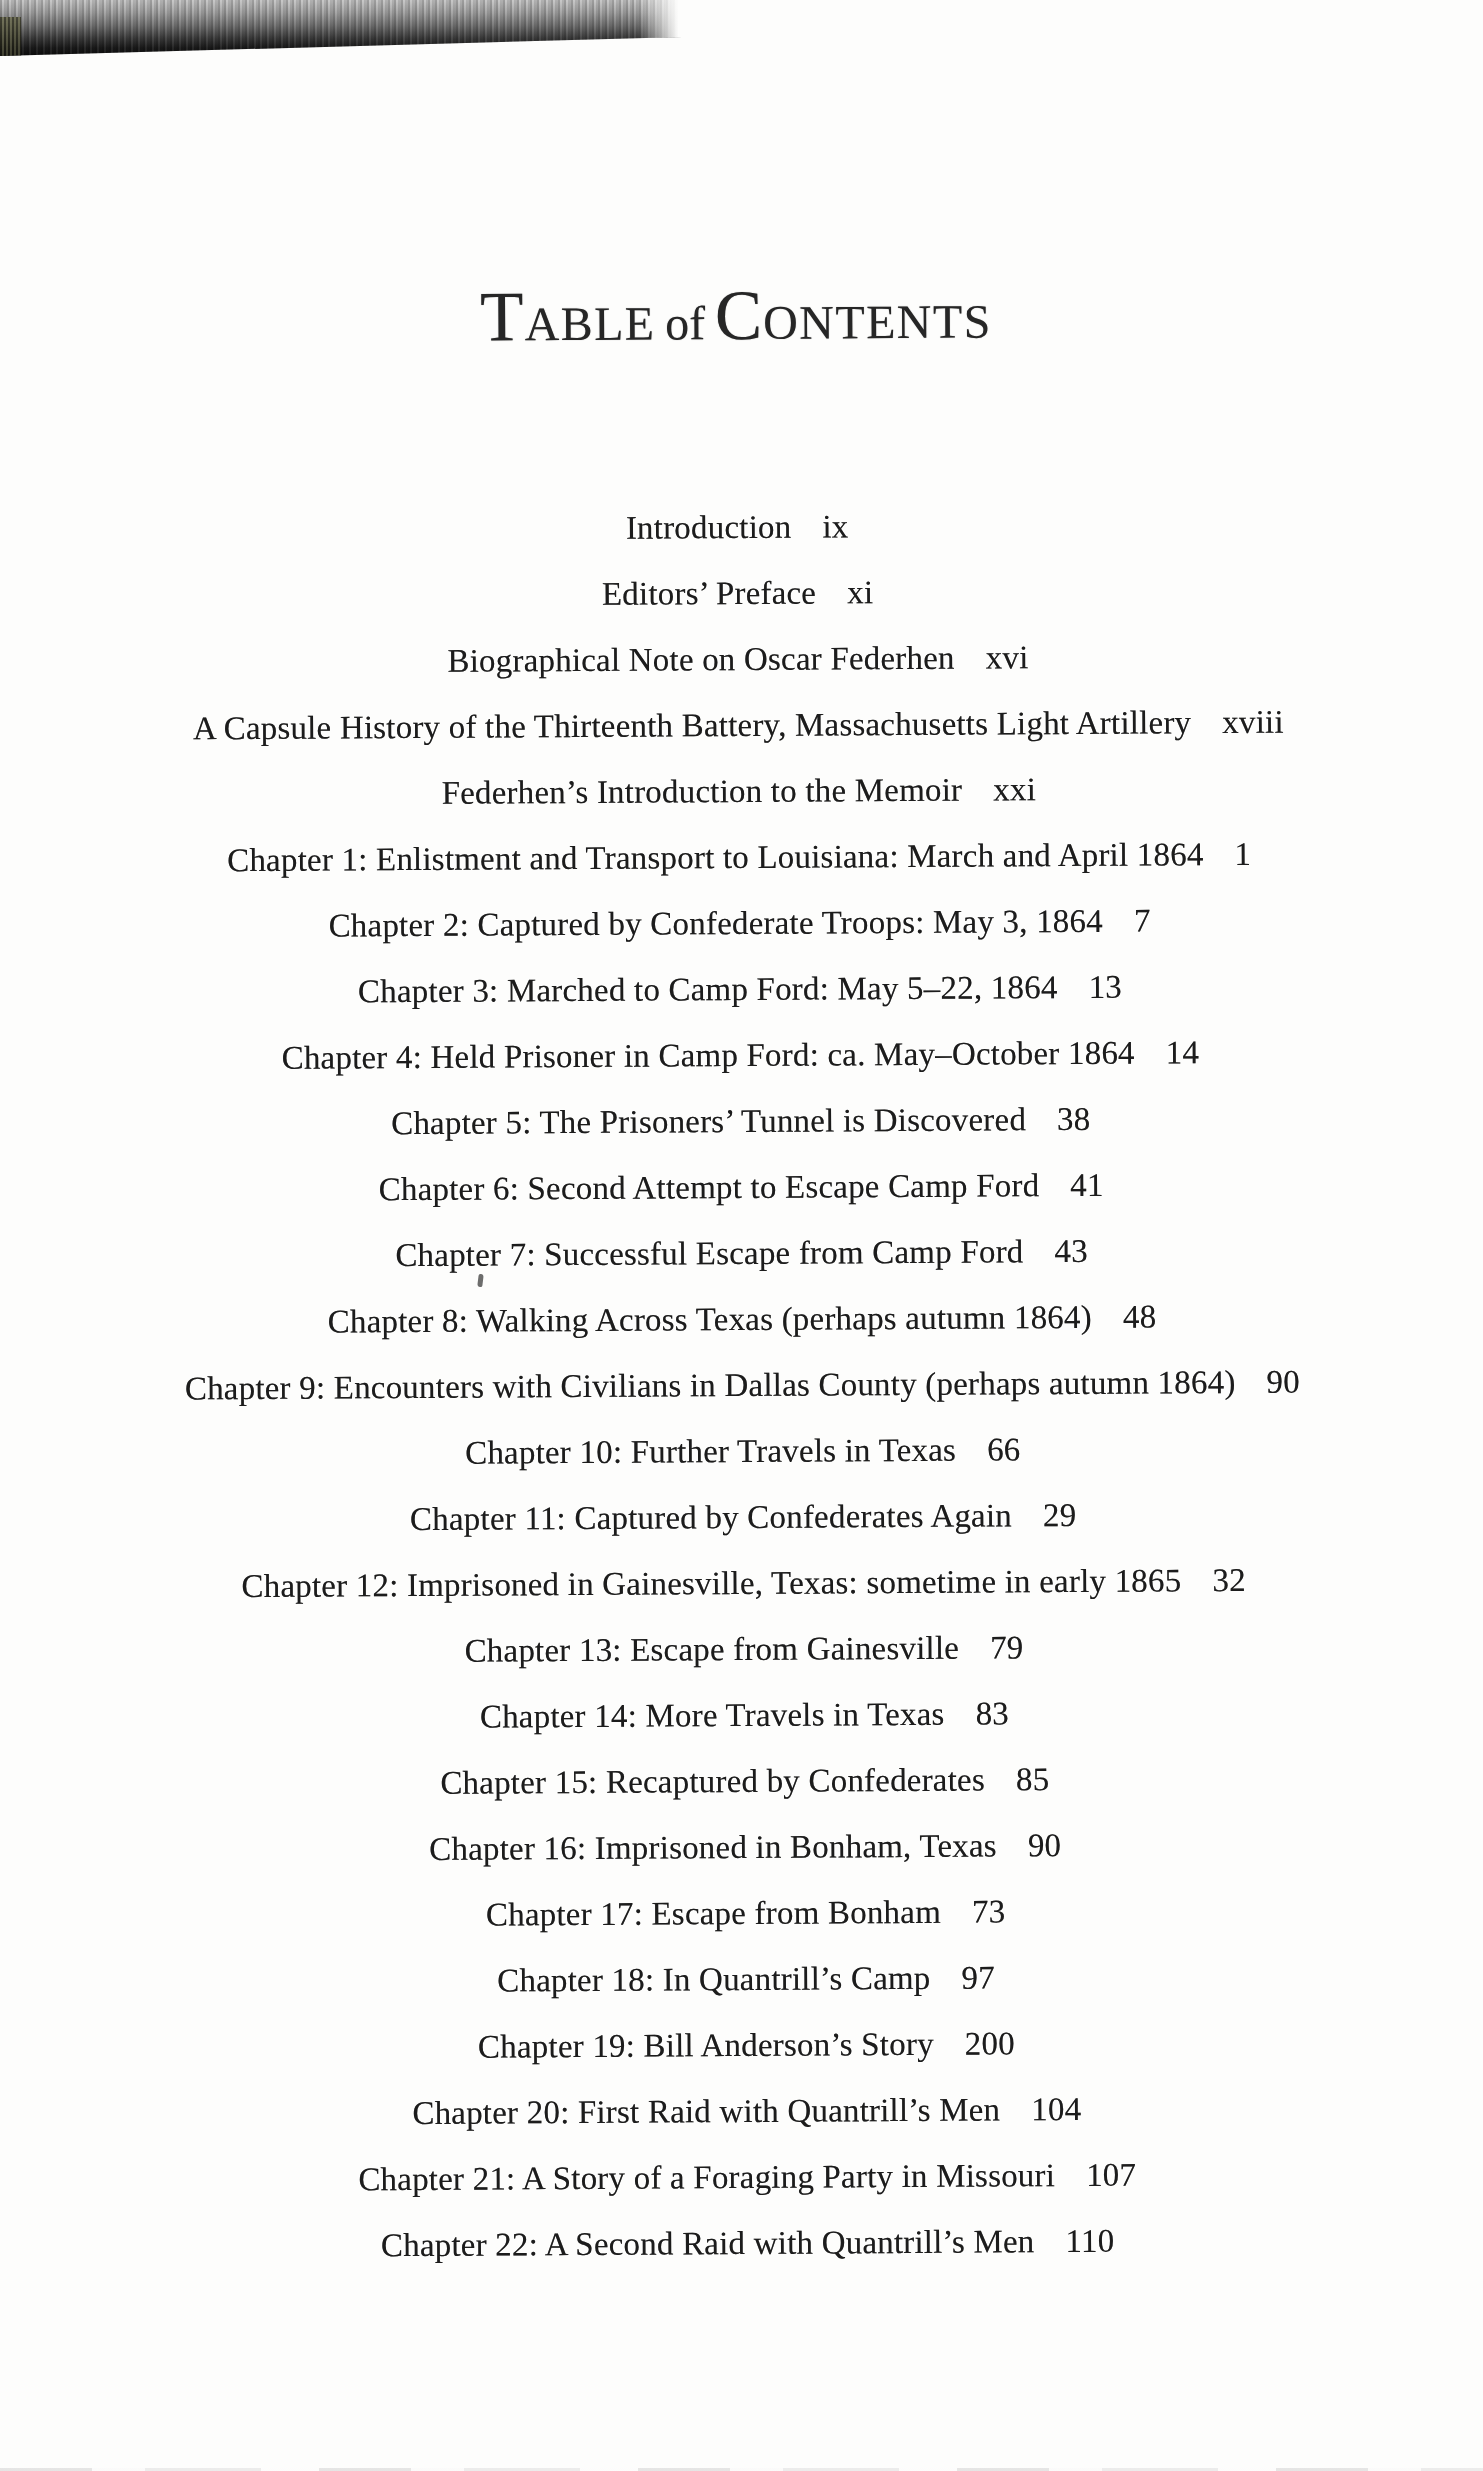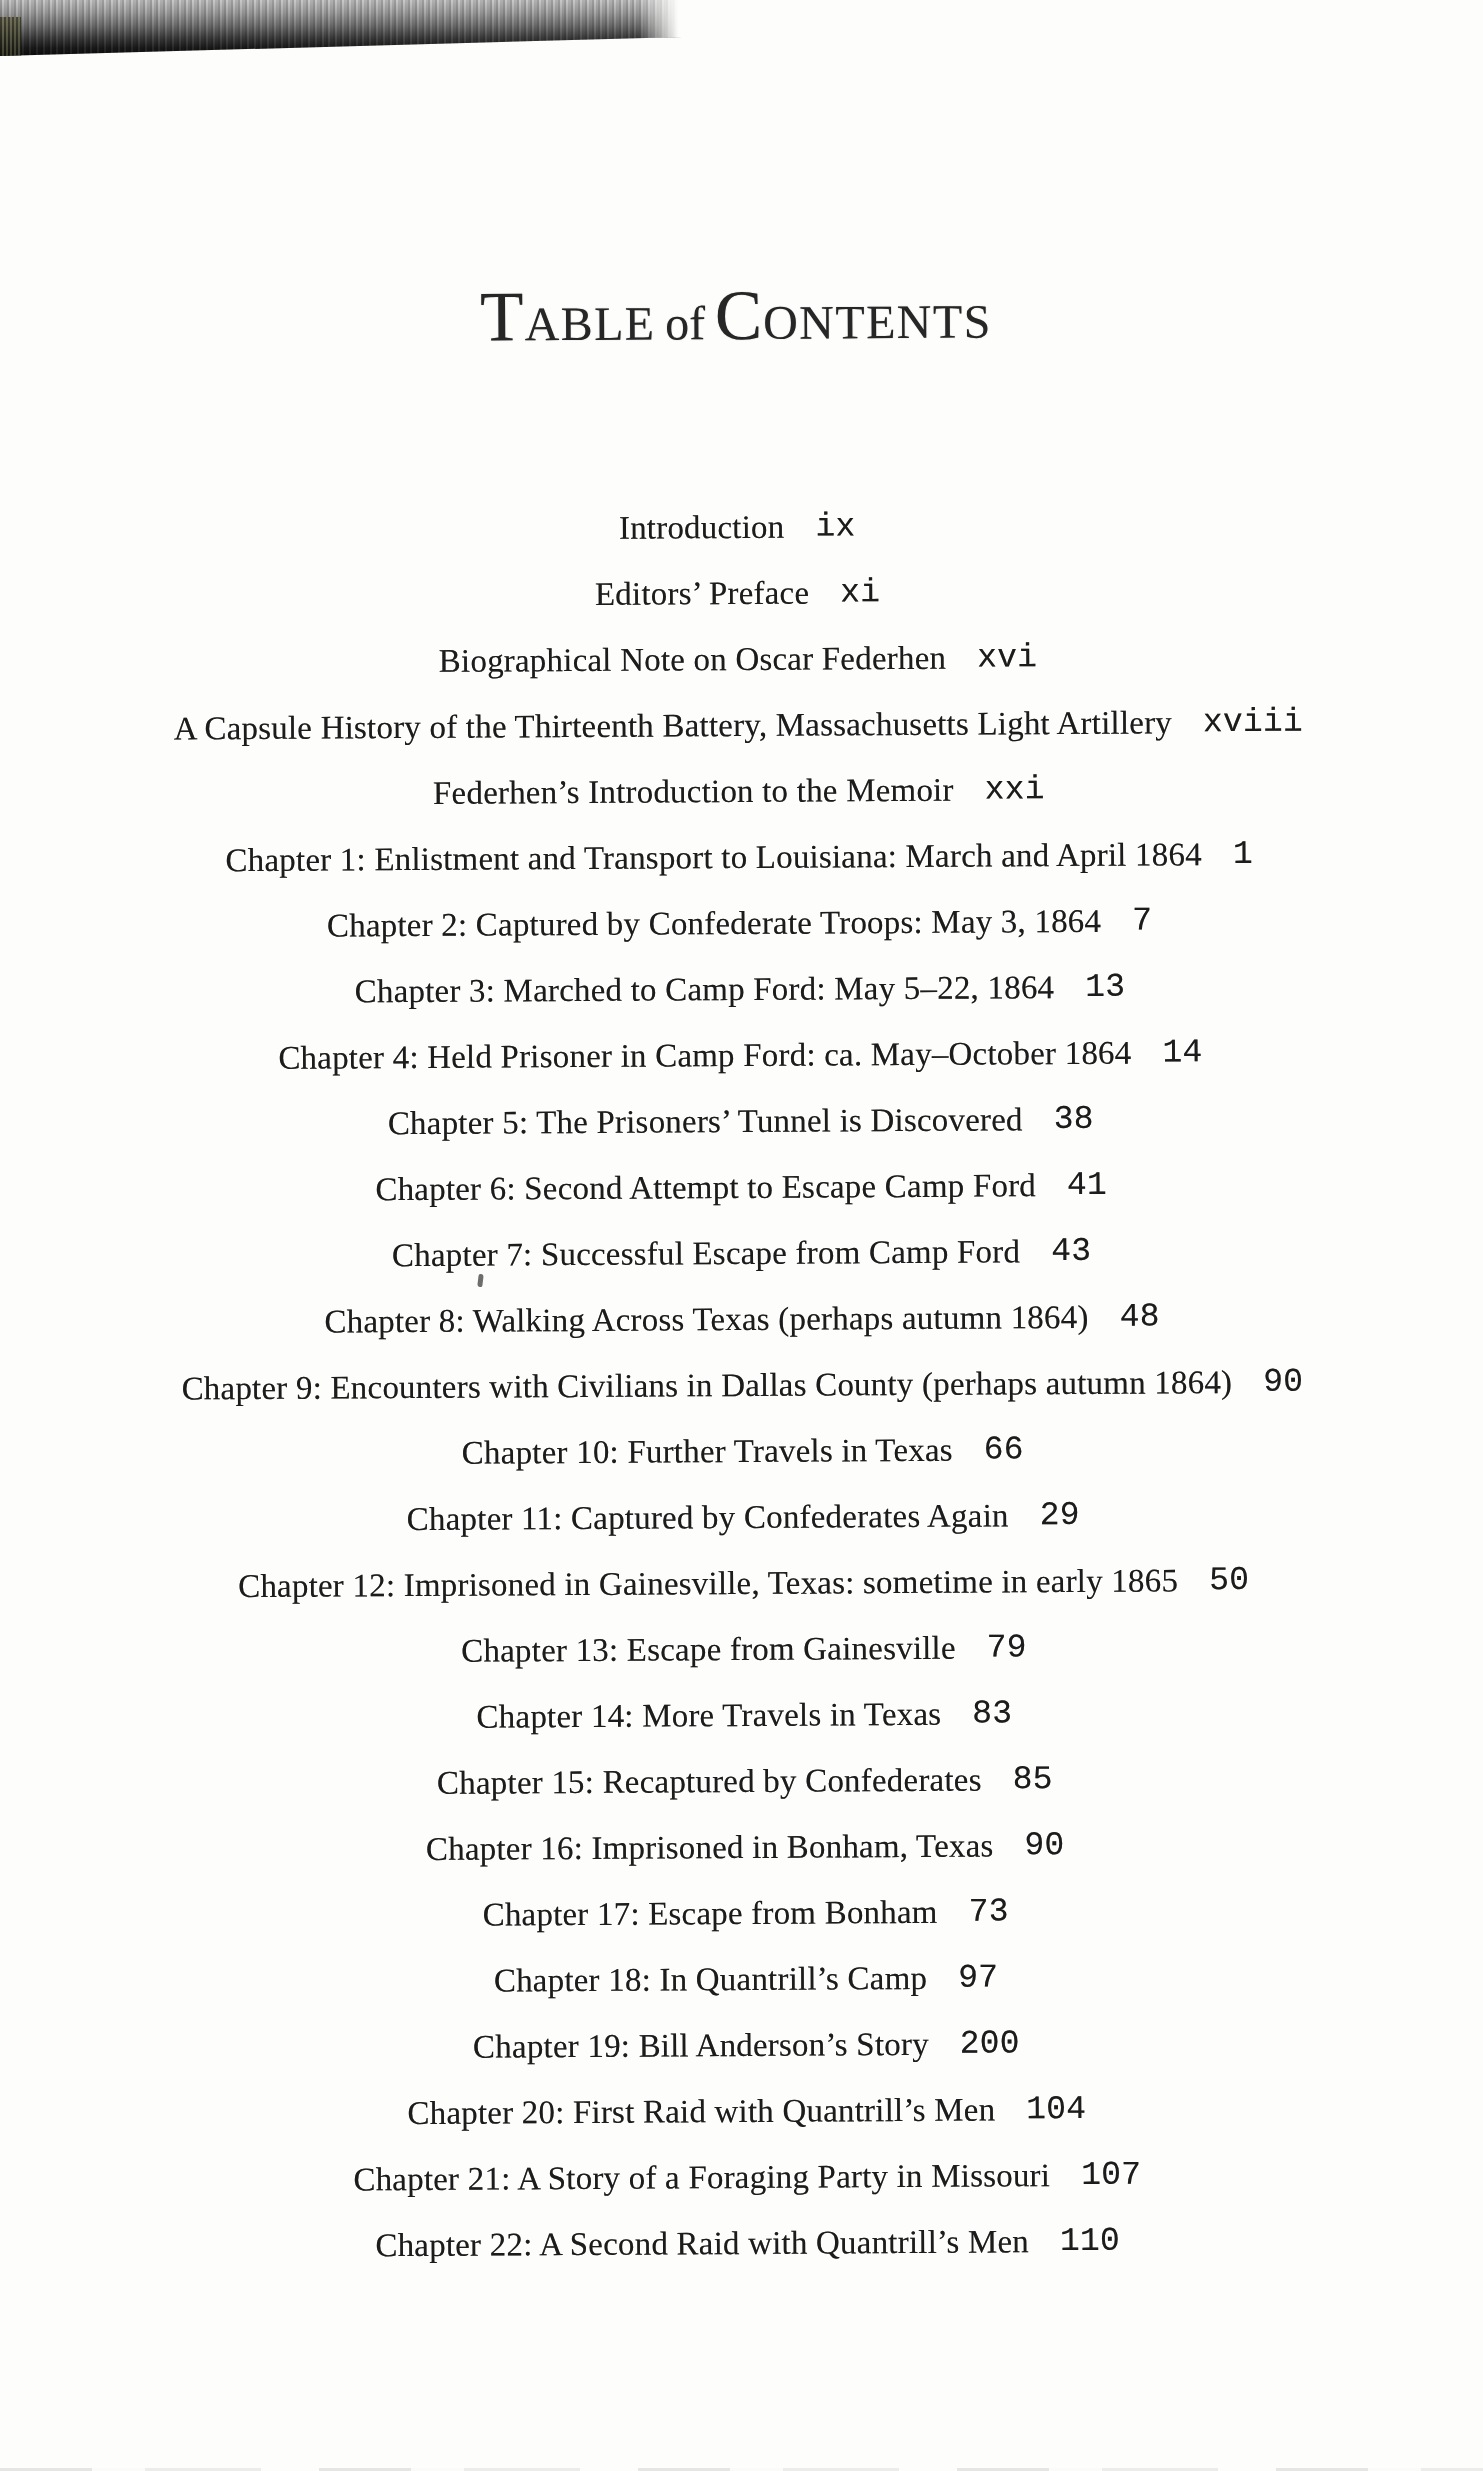--- a/index.html
+++ b/index.html
@@ -93,21 +93,21 @@
     display: flex;
     justify-content: center;
     align-items: center;
     gap: 31px;
     font-size: 33px;
     white-space: nowrap;
     color: #1c1c1c;
     text-shadow: 0 0 0.5px rgba(20,20,20,0.5);
   }
   .entry .entry-label { letter-spacing: 0.2px; }
-  .entry .entry-page  { letter-spacing: 0.2px; font-family: Liberation Mono, monospace; }
+  .entry .entry-page  { letter-spacing: 0.2px; }
 </style>
 </head>
 <body>
 
 <div class="page">
 
   <div class="scan-band">
     <div class="band-spine"></div>
     <div class="band-fade"></div>
   </div>
@@ -194,21 +194,21 @@
     <span class="entry-page">66</span>
   </div>
 
   <div class="entry">
     <span class="entry-label">Chapter 11: Captured by Confederates Again</span>
     <span class="entry-page">29</span>
   </div>
 
   <div class="entry">
     <span class="entry-label">Chapter 12: Imprisoned in Gainesville, Texas: sometime in early 1865</span>
-    <span class="entry-page">50</span>
+    <span class="entry-page">32</span>
   </div>
 
   <div class="entry">
     <span class="entry-label">Chapter 13: Escape from Gainesville</span>
     <span class="entry-page">79</span>
   </div>
 
   <div class="entry">
     <span class="entry-label">Chapter 14: More Travels in Texas</span>
     <span class="entry-page">83</span>

